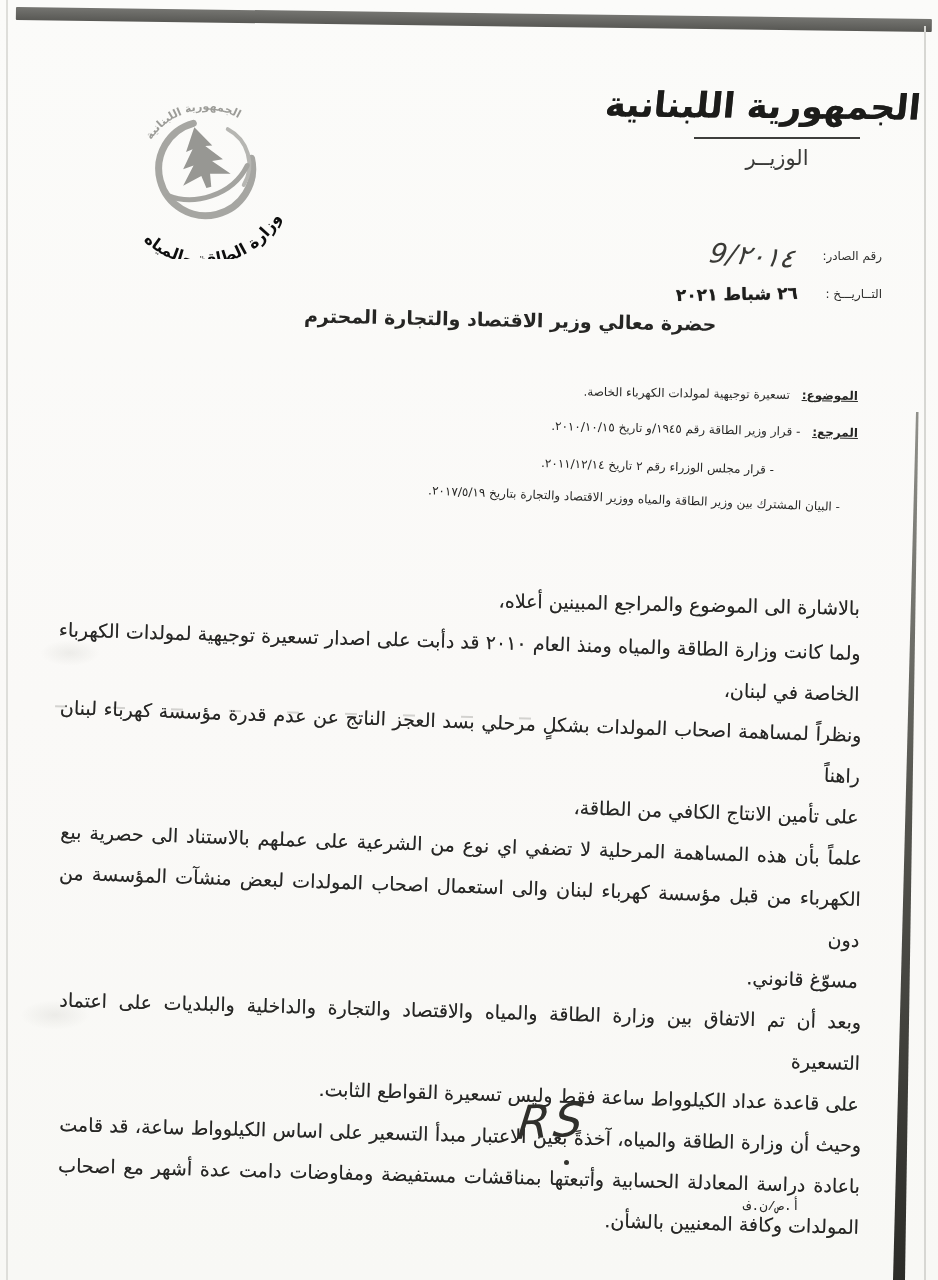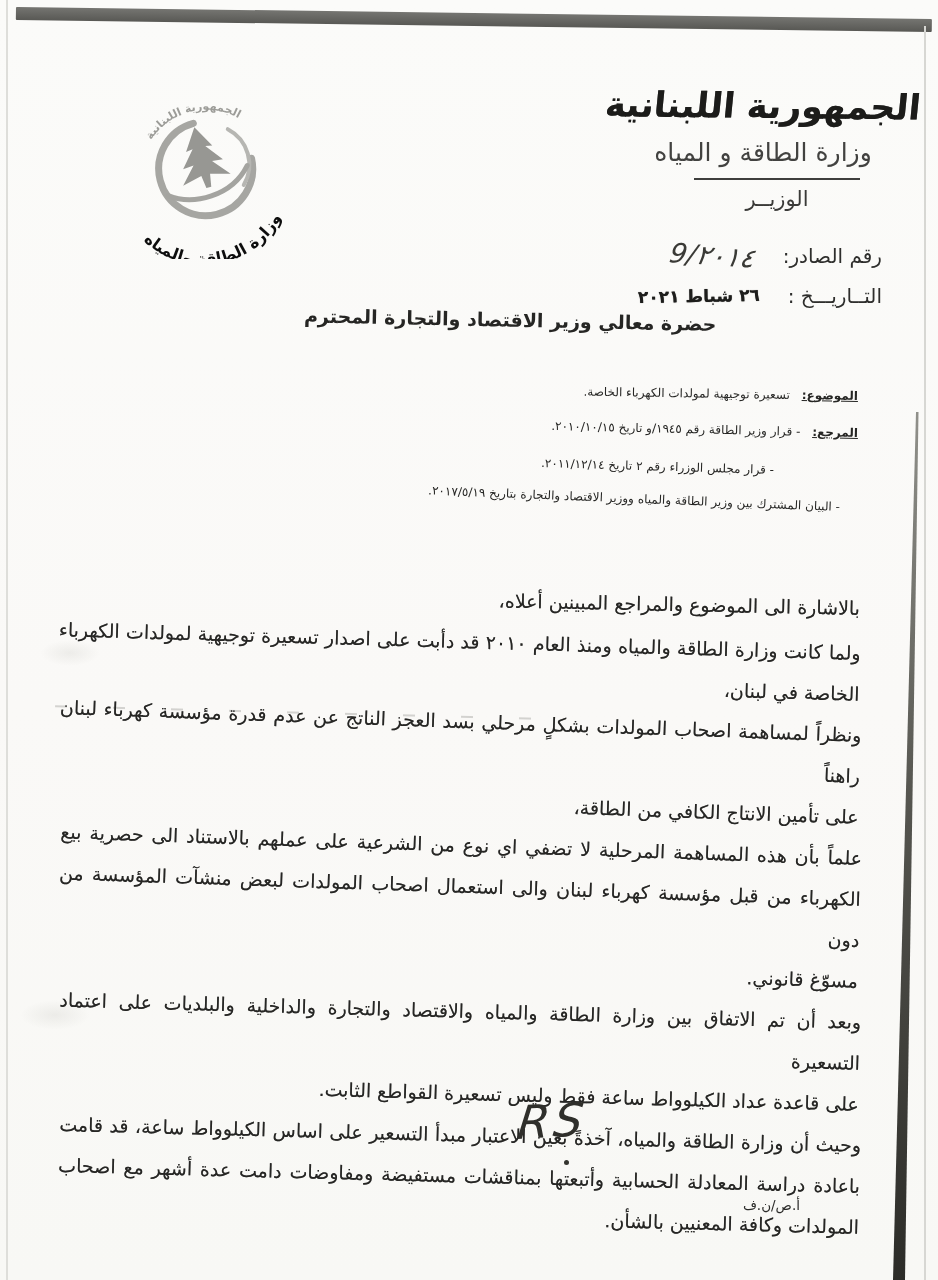--- a/index.html
+++ b/index.html
@@ -24,21 +24,21 @@
   .letterhead{position:absolute;left:598px;top:86px;width:330px;text-align:center;direction:rtl;}
   .calli{font-size:35px;font-weight:bold;color:#1c1c1a;transform:rotate(0.6deg) skewX(-5deg);
     text-shadow:0 0 .6px rgba(30,30,30,.7);}
   .ministry{font-size:25px;color:#424240;margin-top:12px;letter-spacing:1px;}
   .lh-rule{width:166px;height:2px;background:#3e3e3c;margin:11px auto 7px;transform:translateX(14px);}
   .minister{font-size:21px;color:#3a3a38;letter-spacing:2px;transform:translateX(14px);}
   .seal{position:absolute;left:84px;top:74px;}
   
   .meta{position:absolute;right:56px;top:240px;width:380px;direction:rtl;}
   .meta-row{display:flex;direction:rtl;align-items:center;gap:28px;margin-bottom:13px;}
-  .meta-label{font-size:20px;color:#2e2e2c;white-space:nowrap;text-align:right;}
+  .meta-label{font-size:12px;color:#2e2e2c;white-space:nowrap;text-align:right;}
   .handwritten{font-size:27px;font-style:italic;color:#3a3a36;transform:rotate(4deg) skewX(-7deg);
     letter-spacing:2px;}
   .stamp{font-weight:bold;font-size:17px;letter-spacing:3px;color:#1d1d1b;transform:rotate(-1deg);
     text-shadow:0 0 .7px rgba(20,20,20,.8);}
   
   .addressee{position:absolute;top:313px;right:222px;font-size:19px;font-weight:bold;
     letter-spacing:.4px;transform:rotate(1.2deg);transform-origin:right center;white-space:nowrap;}
   
   .subject-block{position:absolute;right:80px;top:384px;width:800px;direction:rtl;font-size:12px;}
   .sline{margin-bottom:13px;white-space:nowrap;transform-origin:right center;line-height:24px;}
@@ -57,21 +57,21 @@
   .p4{transform:rotate(1.9deg);}
   .p5{transform:rotate(1.6deg);}
   .p6{transform:rotate(1.5deg);}
   .bline{white-space:nowrap;text-align:right;}
   .bline.j{white-space:normal;text-align:justify;text-align-last:justify;}
   
   .sig{position:absolute;left:518px;top:1094px;font-size:46px;font-style:italic;color:#2f2f2b;
     transform:rotate(-3deg) skewX(-10deg);letter-spacing:4px;}
   .sig-dot{position:absolute;left:564px;top:1160px;width:5px;height:5px;border-radius:50%;
     background:#34342f;}
-  .drafter{position:absolute;top:1197px;right:138px;font-size:13.5px;color:#2a2a28;direction:rtl;}
+  .drafter{position:absolute;top:1197px;right:138px;font-size:13.5px;color:#2a2a28;direction:rtl;font-family:Liberation Mono, monospace;}
 </style>
 </head>
 <body>
 
 <div class="scan-band"></div>
 <div class="edge-left"></div>
 <div class="edge-right"></div>
 <svg class="curl-svg" width="938" height="1280" viewBox="0 0 938 1280">
   <defs>
     <linearGradient id="curlgrad" x1="0" y1="0" x2="0" y2="1">
@@ -100,21 +100,20 @@
     <path d="M120 52 L106 74 L113 73 L99 90 L110 89 L95 106 L115 101 L117 114 L122 114 L124 101 L144 106 L129 89 L140 90 L126 73 L133 74 Z" fill="#979793"></path>
     <path d="M 78 112 C 100 128, 140 128, 162 102" stroke="#a4a4a0" stroke-width="5" fill="none" stroke-linecap="round"></path>
     <text font-size="16" font-weight="bold" fill="#96969" letter-spacing="2" fill-opacity="0.95">
       <textPath href="#arcBottom" startOffset="50%" text-anchor="middle" fill="#99999五">وزارة الطاقة والمياه</textPath>
     </text>
   </g>
 </svg>
 
 <div class="letterhead">
   <div class="calli">الجمهورية اللبنانية</div>
-  <div class="ministry">وزارة الطاقة و المياه</div>
   <div class="lh-rule"></div>
   <div class="minister">الوزيــر</div>
 </div>
 
 <div class="meta">
   <div class="meta-row">
     <span class="meta-label">رقم الصادر:</span>
     <span class="handwritten" dir="ltr">9/٢٠١٤</span>
   </div>
   <div class="meta-row">

